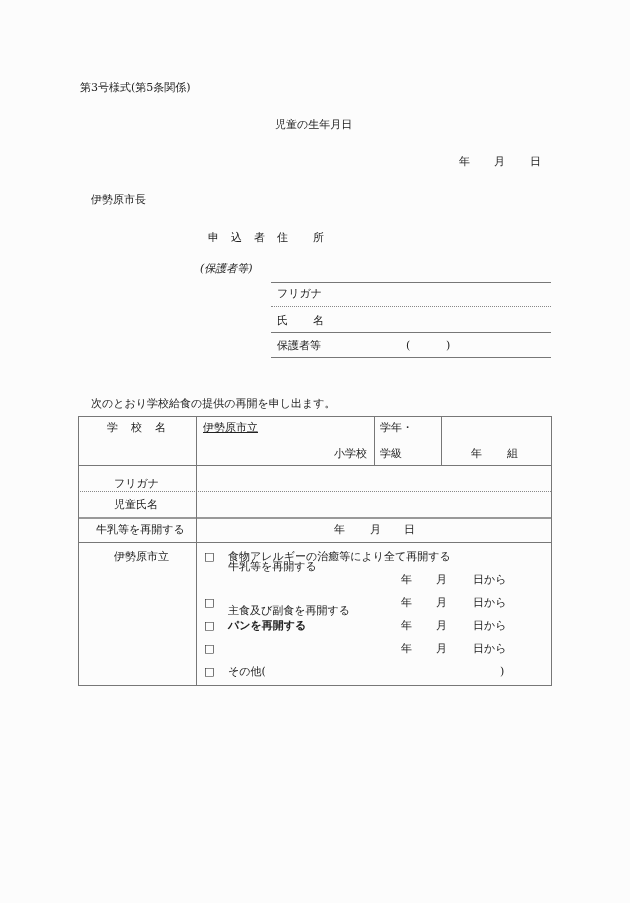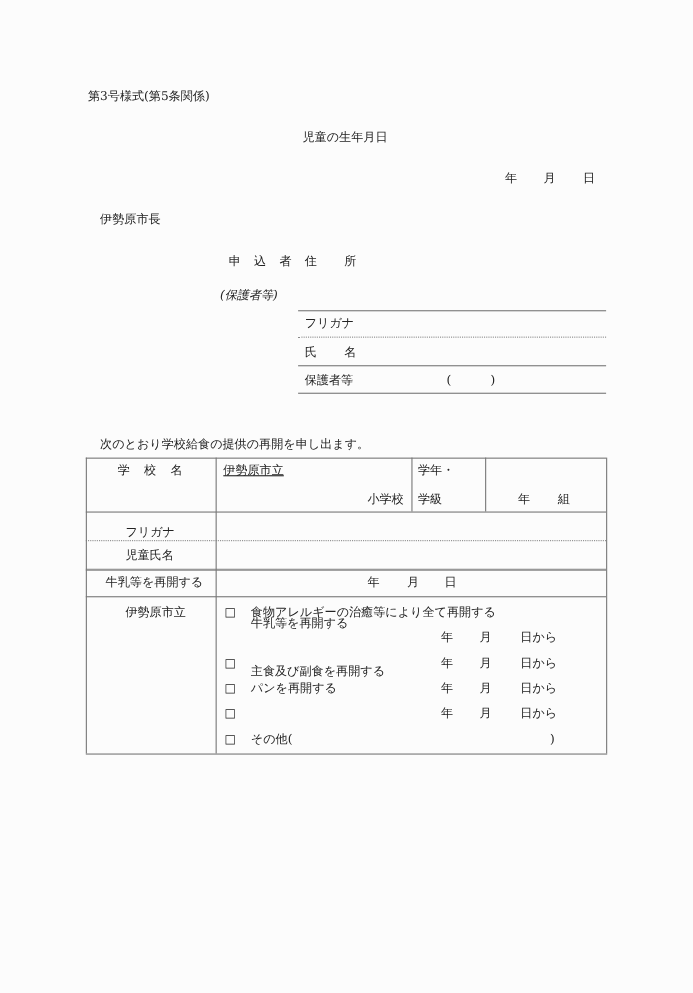--- a/index.html
+++ b/index.html
@@ -101,21 +101,21 @@
   <div>
     <span class="abs" style="left:204px;top:596px;">□</span>
     <span class="abs" style="left:228px;top:560px;">牛乳等を再開する</span>
     <span class="abs" style="left:401px;top:596px;">年</span>
     <span class="abs" style="left:436px;top:596px;">月</span>
     <span class="abs" style="left:473px;top:596px;">日から</span>
   </div>
 
   <div>
     <span class="abs" style="left:204px;top:619px;">□</span>
-    <span class="abs" style="left:228px;top:619px;">パンを再開する</span>
+    <span class="abs" style="left:228px;top:619px;font-weight:bold;">パンを再開する</span>
     <span class="abs" style="left:401px;top:619px;">年</span>
     <span class="abs" style="left:436px;top:619px;">月</span>
     <span class="abs" style="left:473px;top:619px;">日から</span>
   </div>
 
   <div>
     <span class="abs" style="left:204px;top:642px;">□</span>
     <span class="abs" style="left:228px;top:604px;">主食及び副食を再開する</span>
     <span class="abs" style="left:401px;top:642px;">年</span>
     <span class="abs" style="left:436px;top:642px;">月</span>

